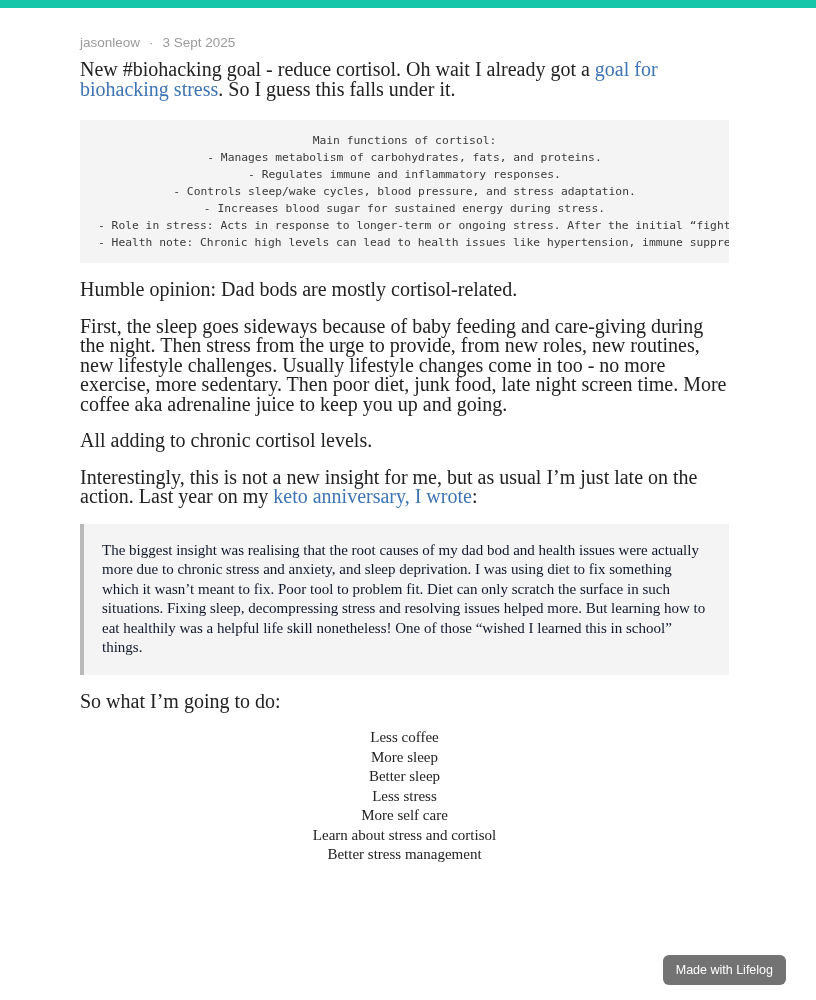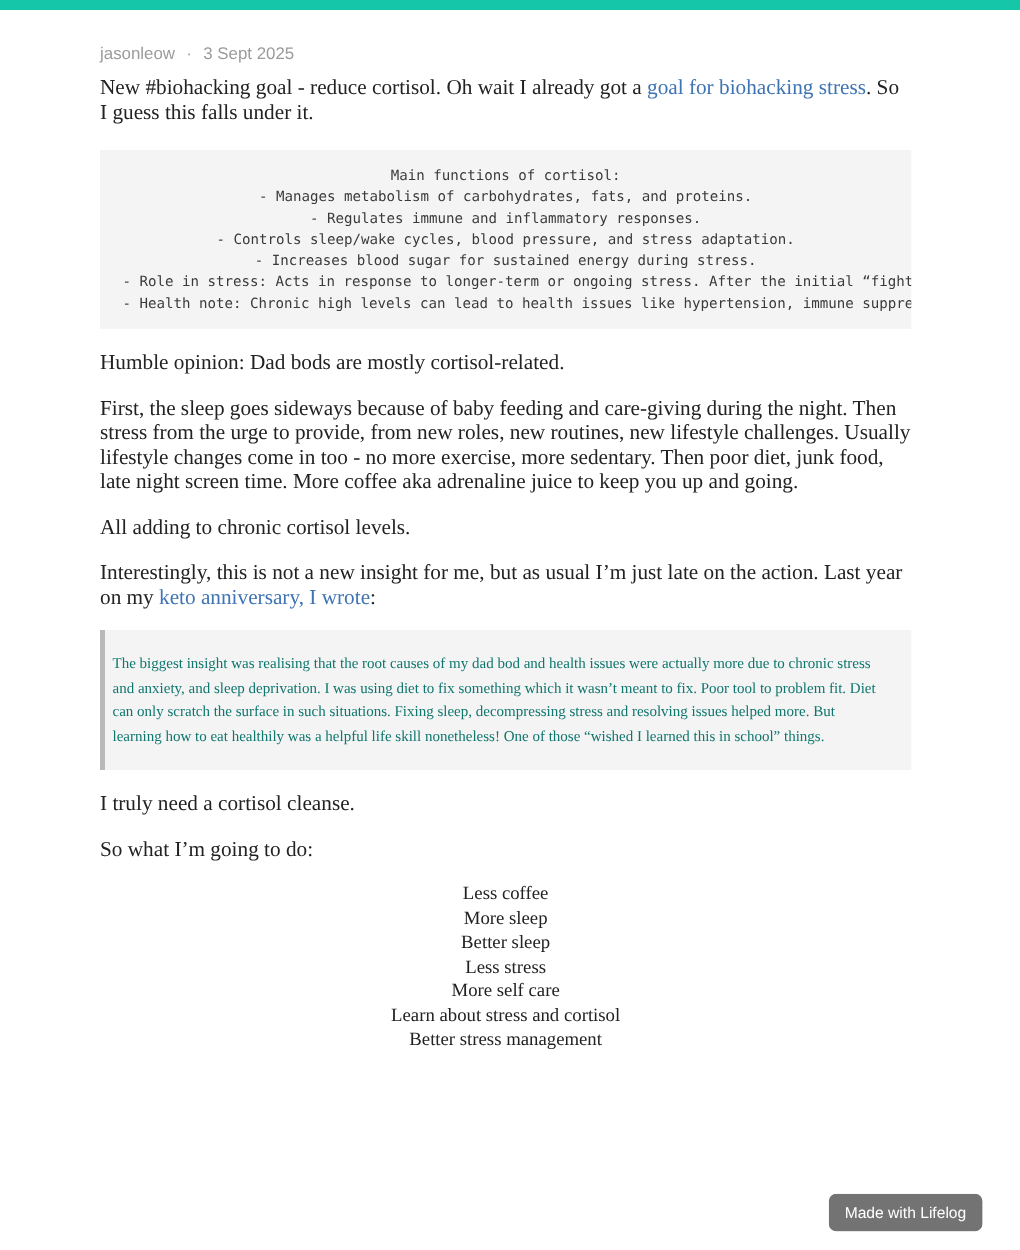--- a/index.html
+++ b/index.html
@@ -36,21 +36,21 @@
     display: flex;
     align-items: flex-start;
     gap: 9px;
   }
   .meta .author {
     color: #9b9b9b;
     text-decoration: none;
     cursor: pointer;
   }
   p.body-para {
-    font-size: 17px;
+    font-size: 20px;
     line-height: 19.5px;
     margin: 17px 0 0 0;
   }
   p.body-para.first {
     margin-top: 10px;
   }
   a.body-link {
     color: #3e73b4;
     text-decoration: none;
     cursor: pointer;
@@ -65,24 +65,24 @@
     color: #3a3a3a;
     white-space: pre;
     overflow: hidden;
     width: 649px;
     text-align: center;
   }
   blockquote.quote {
     margin: 17px 0 0 0;
     background: #f4f4f4;
     border-left: 4px solid #b9b9b9;
-    padding: 17px 22px 17px 6px;
-    font-size: 12px;
+    padding: 17px 22px 17px 18px;
+    font-size: 15px;
     line-height: 19.5px;
-    color: #0f766e;
+    color: #0f172a;
   }
   .todo-list {
     margin-top: 17px;
     font-size: 15px;
     line-height: 19.5px;
     white-space: pre-line;
     text-align: center;
   }
   .made-with-badge {
     position: fixed;
@@ -126,21 +126,20 @@
   <p class="body-para">Humble opinion: Dad bods are mostly cortisol-related.</p>
 
   <p class="body-para">First, the sleep goes sideways because of baby feeding and care-giving during the night. Then stress from the urge to provide, from new roles, new routines, new lifestyle challenges. Usually lifestyle changes come in too - no more exercise, more sedentary. Then poor diet, junk food, late night screen time. More coffee aka adrenaline juice to keep you up and going.</p>
 
   <p class="body-para">All adding to chronic cortisol levels.</p>
 
   <p class="body-para"><span>Interestingly, this is not a new insight for me, but as usual I’m just late on the action. Last year on my </span><a class="body-link">keto anniversary, I wrote</a><span>:</span></p>
 
   <blockquote class="quote">The biggest insight was realising that the root causes of my dad bod and health issues were actually more due to chronic stress and anxiety, and sleep deprivation. I was using diet to fix something which it wasn’t meant to fix. Poor tool to problem fit. Diet can only scratch the surface in such situations. Fixing sleep, decompressing stress and resolving issues helped more. But learning how to eat healthily was a helpful life skill nonetheless! One of those “wished I learned this in school” things.</blockquote>
 
-  <p class="body-para">I truly need a cortisol cleanse.</p>
 
   <p class="body-para">So what I’m going to do:</p>
 
   <div class="todo-list">Less coffee
 More sleep
 Better sleep
 Less stress
 More self care
 Learn about stress and cortisol
 Better stress management</div>

